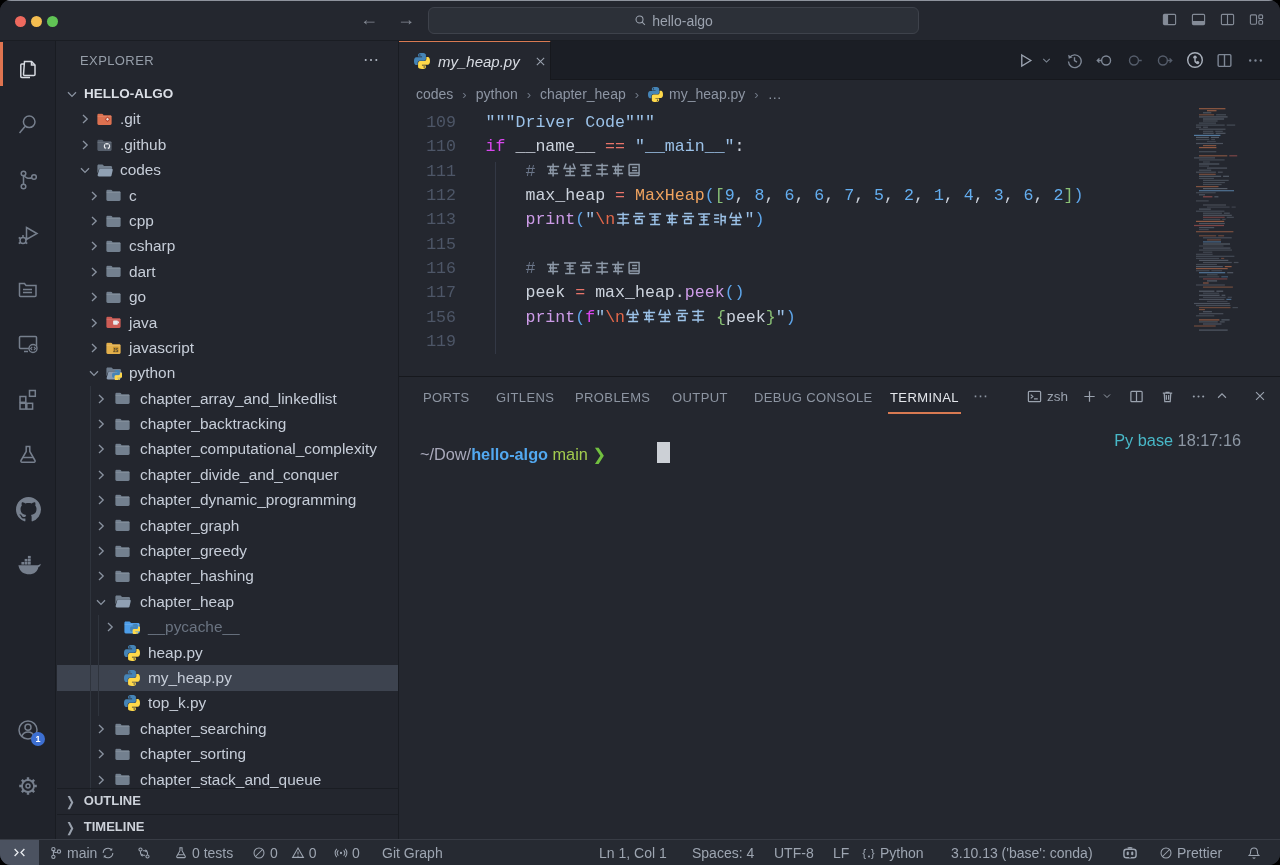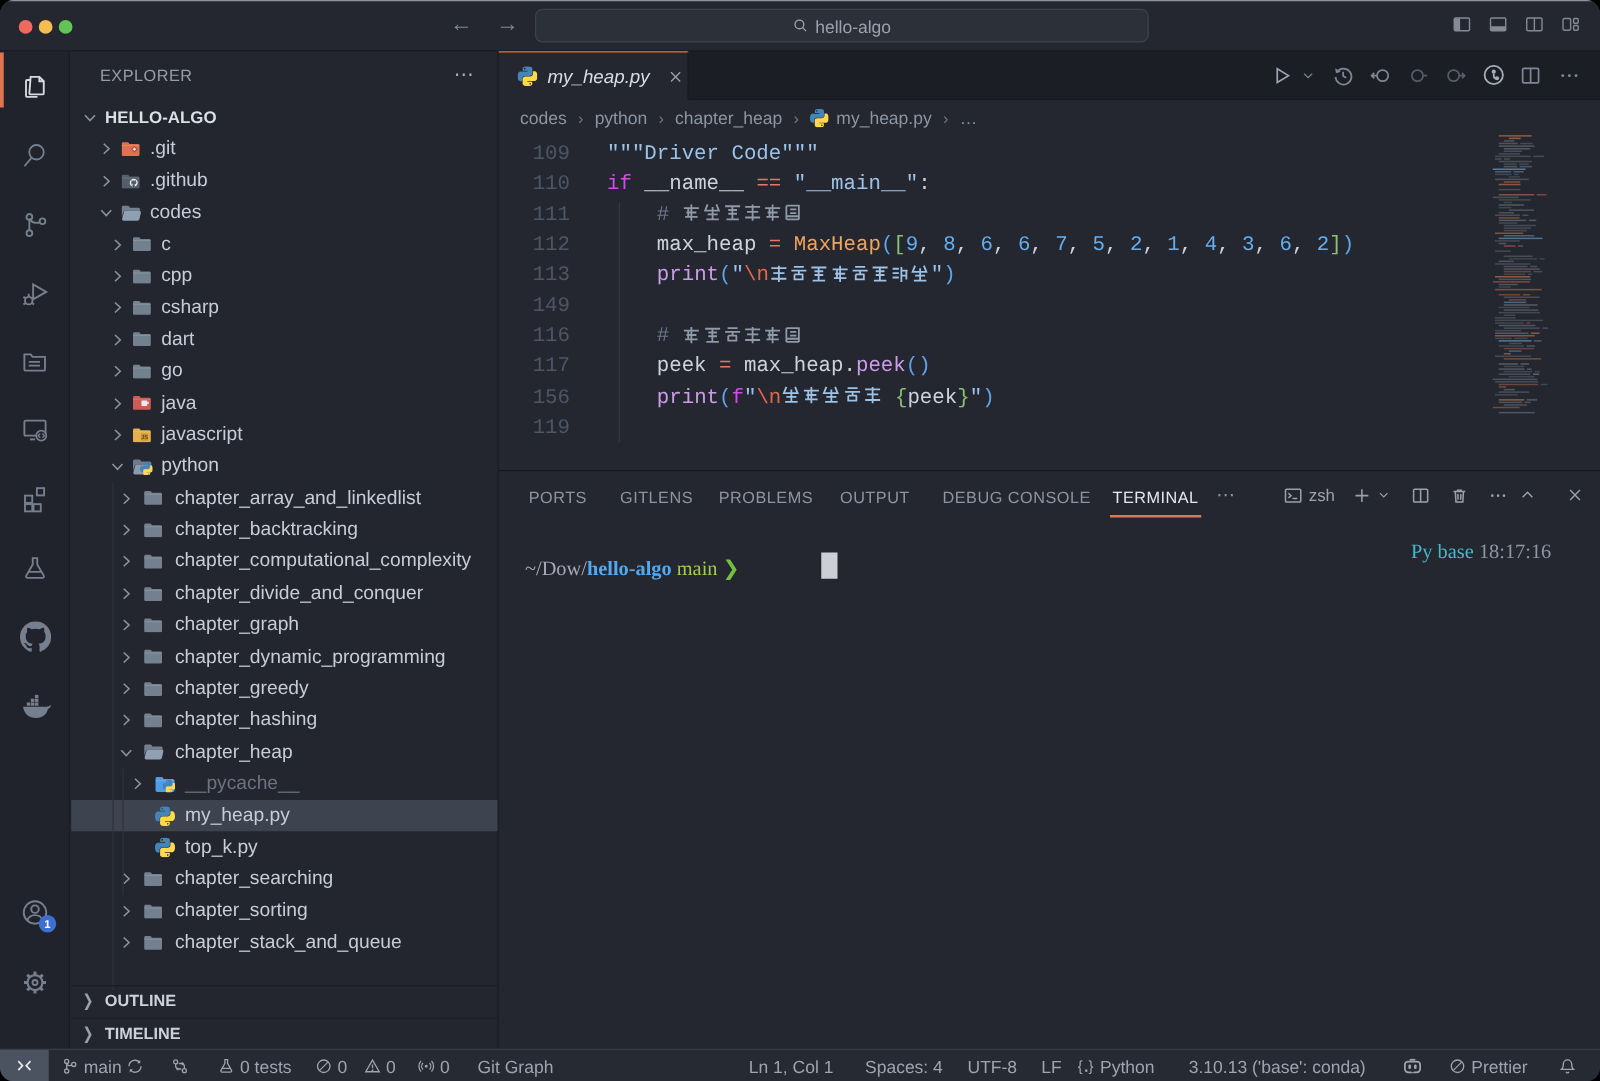--- a/index.html
+++ b/index.html
@@ -52,21 +52,21 @@
 .s{color:#9cc2e8}.k{color:#d946ef}.o{color:#e8746a}.w{color:#ccd3dd}.cm{color:#6b7689}.fn{color:#cd9ce8}
 .cls{color:#efa35f}.cmh{color:#8e9aa9}.num{color:#64aef0}.b1{color:#5da4e8}.b2{color:#8ac176}.esc{color:#e2674a}
 
 
 #panel{position:absolute;left:399px;right:0;top:376px;bottom:26px;background:#24272f;border-top:1px solid #16181d}
 #ptabs{position:absolute;top:0;left:0;right:0;height:38px;color:#8d95a2;font-size:13px;letter-spacing:.4px}
 .ptab{position:absolute;top:13px}
 .ptab.active{color:#e4e7ec}
 .ptab.active::after{content:"";position:absolute;left:-2px;right:-2px;bottom:-9px;height:2px;background:#d97a52}
 #pright{position:absolute;right:0;top:0;height:38px;display:flex;align-items:center;color:#9aa2ae}
-#term{position:absolute;left:0;right:0;top:38px;bottom:0;font-family:Liberation Serif, serif;font-size:16.3px}
+#term{position:absolute;left:0;right:0;top:38px;bottom:0;font-family:Liberation Sans, sans-serif;font-size:16.3px}
 #prompt{position:absolute;left:21px;top:30px;white-space:pre}
 #rprompt{position:absolute;right:39px;top:16px;white-space:pre}
 .t-path{color:#a9a9bb}.t-repo{color:#52a8f0;font-weight:bold}.t-branch{color:#a3cc4e}.t-arrow{color:#72c040}
 .t-py{color:#48b8c8}.t-time{color:#8d97a4}
 #cursor{position:absolute;left:258px;top:27px;width:13px;height:21px;background:#ccd0d6}
 
 #status{position:absolute;left:0;right:0;bottom:0;height:26px;background:#262a32;border-top:1px solid #383c45;
  color:#9da5b1;font-size:14px}
 #remote{position:absolute;left:0;top:0;width:39px;height:25px;background:#4b5260;color:#e8ebef;display:flex;align-items:center;justify-content:center}
 .sbit{position:absolute;top:0;height:25px;display:flex;align-items:center;gap:4px}
@@ -450,34 +450,34 @@
           <span class="chev" style="left:36px">
             <svg viewBox="0 0 16 16" width="16" height="16">
               <path d="M6 4l4.2 4L6 12" stroke="currentColor" stroke-width="1.3" fill="none"></path>
             </svg>
           </span>
           <span class="ticon" style="left:57px">
             <svg viewBox="0 0 16 13" width="15" height="12.5" style="color:#73808f">
               <use href="#folder"></use>
             </svg>
           </span>
+          <span class="lbl" style="left:83px">chapter_dynamic_programming</span>
+        </div>
+<div class="trow">
+          <span class="chev" style="left:36px">
+            <svg viewBox="0 0 16 16" width="16" height="16">
+              <path d="M6 4l4.2 4L6 12" stroke="currentColor" stroke-width="1.3" fill="none"></path>
+            </svg>
+          </span>
+          <span class="ticon" style="left:57px">
+            <svg viewBox="0 0 16 13" width="15" height="12.5" style="color:#73808f">
+              <use href="#folder"></use>
+            </svg>
+          </span>
           <span class="lbl" style="left:83px">chapter_graph</span>
-        </div>
-<div class="trow">
-          <span class="chev" style="left:36px">
-            <svg viewBox="0 0 16 16" width="16" height="16">
-              <path d="M6 4l4.2 4L6 12" stroke="currentColor" stroke-width="1.3" fill="none"></path>
-            </svg>
-          </span>
-          <span class="ticon" style="left:57px">
-            <svg viewBox="0 0 16 13" width="15" height="12.5" style="color:#73808f">
-              <use href="#folder"></use>
-            </svg>
-          </span>
-          <span class="lbl" style="left:83px">chapter_dynamic_programming</span>
         </div>
 <div class="trow">
           <span class="chev" style="left:36px">
             <svg viewBox="0 0 16 16" width="16" height="16">
               <path d="M6 4l4.2 4L6 12" stroke="currentColor" stroke-width="1.3" fill="none"></path>
             </svg>
           </span>
           <span class="ticon" style="left:57px">
             <svg viewBox="0 0 16 13" width="15" height="12.5" style="color:#73808f">
               <use href="#folder"></use>
@@ -521,20 +521,28 @@
             <svg viewBox="0 0 16 13" width="16" height="13" style="color:#4d9de8">
               <use href="#folder"></use>
               <g transform="translate(6,2.8)">
                 <svg width="10.5" height="10.5" viewBox="0 0 110 110">
                   <use href="#pyicon"></use>
                 </svg>
               </g>
             </svg>
           </span>
           <span class="lbl dim" style="left:91px">__pycache__</span>
+        </div>
+<div class="trow">
+          <span class="ticon" style="left:66px">
+            <svg width="16" height="16" viewBox="0 0 110 110">
+              <use href="#pyicon"></use>
+            </svg>
+          </span>
+          <span class="lbl" style="left:91px">heap.py</span>
         </div>
 <div class="trow sel">
           <span class="ticon" style="left:66px">
             <svg width="16" height="16" viewBox="0 0 110 110">
               <use href="#pyicon"></use>
             </svg>
           </span>
           <span class="lbl" style="left:91px">my_heap.py</span>
         </div>
 <div class="trow">
@@ -708,21 +716,21 @@
               </g>
             </svg><svg class="hzs" width="16.2" height="16" viewBox="-1 -0.5 16 16" style="display:inline-block;vertical-align:-2.5px">
               <g fill="none" stroke="currentColor" stroke-width="1.45">
                 <path d="M1 3.5h5M1 7h5M1 10.5h5M8 2v12M8 5h5M8 9h4M12 5v7"></path>
               </g>
             </svg><svg class="hzs" width="16.2" height="16" viewBox="-1 -0.5 16 16" style="display:inline-block;vertical-align:-2.5px">
               <g fill="none" stroke="currentColor" stroke-width="1.45">
                 <path d="M3 1l-2 5h11l-2-5M7 3v10M3 9h8M2 13h10"></path>
               </g>
             </svg>"</span><span class="b1">)</span></div>
-<div class="cl"><span class="ln">149</span></div>
+<div class="cl"><span class="ln">115</span></div>
 <div class="cl"><span class="ln">116</span><span class="cm">    # </span><span class="cmh"><svg class="hzs" width="16.2" height="16" viewBox="-1 -0.5 16 16" style="display:inline-block;vertical-align:-2.5px">
               <g fill="none" stroke="currentColor" stroke-width="1.45">
                 <path d="M7 1v13M1 4h12M3 7.5h8M2 11h10M4.5 4v7"></path>
               </g>
             </svg><svg class="hzs" width="16.2" height="16" viewBox="-1 -0.5 16 16" style="display:inline-block;vertical-align:-2.5px">
               <g fill="none" stroke="currentColor" stroke-width="1.45">
                 <path d="M1 2.5h12M6.8 2.5v11M2 13h10M3.5 5.5h7M3.5 8.5h7"></path>
               </g>
             </svg><svg class="hzs" width="16.2" height="16" viewBox="-1 -0.5 16 16" style="display:inline-block;vertical-align:-2.5px">
               <g fill="none" stroke="currentColor" stroke-width="1.45">

